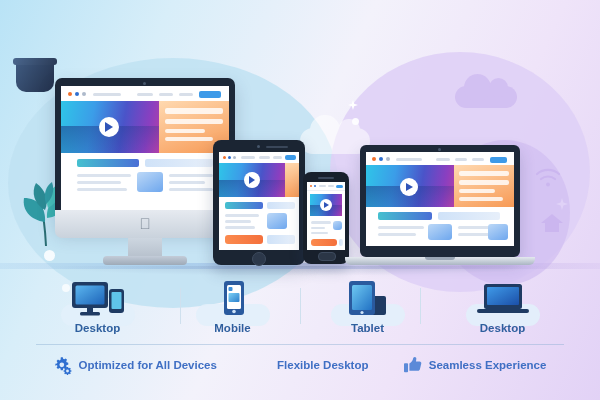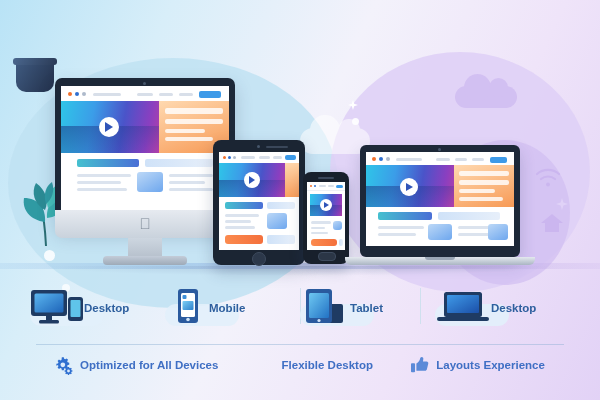--- a/index.html
+++ b/index.html
@@ -100,21 +100,21 @@
 
   
   #plant{position:absolute;left:16px;top:182px;width:60px;height:84px;}
   #pot{position:absolute;left:16px;top:62px;width:38px;height:30px;
     background:linear-gradient(120deg,#3f5a80,#22304a);border-radius:3px 3px 10px 10px;}
   #pot-rim{position:absolute;left:13px;top:58px;width:44px;height:7px;
     background:linear-gradient(120deg,#4a678e,#2a3a56);border-radius:3px;}
 
   
   #dev-row{position:absolute;left:30px;top:278px;width:540px;height:56px;display:flex;}
-  .dev-cell{flex:1;position:relative;display:flex;flex-direction:row;align-items:center;}
+  .dev-cell{flex:1;position:relative;display:flex;flex-direction:column;align-items:center;}
   .dev-cloud{position:absolute;top:26px;width:74px;height:22px;background:#e2f0fb;border-radius:30px;opacity:.9;}
   .dev-icon{position:relative;height:40px;display:flex;align-items:flex-end;justify-content:center;}
   .dev-label{margin-top:4px;font-size:11.5px;font-weight:bold;color:#2e5f9e;position:relative;}
   .divider{position:absolute;top:288px;width:1px;height:36px;background:#cfe0ee;}
   #dv1{left:180px;} #dv2{left:300px;} #dv3{left:420px;}
 
   
   #feat-sep{position:absolute;left:36px;top:344px;width:528px;height:1px;background:rgba(140,175,210,.45);}
   #feats{position:absolute;left:36px;top:352px;width:528px;height:26px;display:flex;align-items:center;justify-content:space-around;}
   .feat{display:flex;align-items:center;gap:7px;}
@@ -411,18 +411,18 @@
       <span class="feat-label">Flexible Desktop</span>
     </div>
 
     <div class="feat">
       <span class="feat-ic">
         <svg width="20" height="18" viewBox="0 0 20 18" fill="#5b8ad8">
           <rect x="0" y="7" width="4.5" height="10" rx="1"></rect>
           <path d="M6 7.2c2.3-1.1 3.8-3 4.1-5.4.1-1 .8-1.8 1.8-1.8 1.1 0 1.9.9 1.8 2l-.4 3.1h4.1c1.2 0 2.1 1.1 1.8 2.3l-1.5 6.4c-.2 1-1.1 1.7-2.1 1.7H6z"></path>
         </svg>
       </span>
-      <span class="feat-label">Layouts Experience</span>
+      <span class="feat-label">Seamless Experience</span>
     </div>
 
   </div>
 
 </div>
 
 </body></html>

